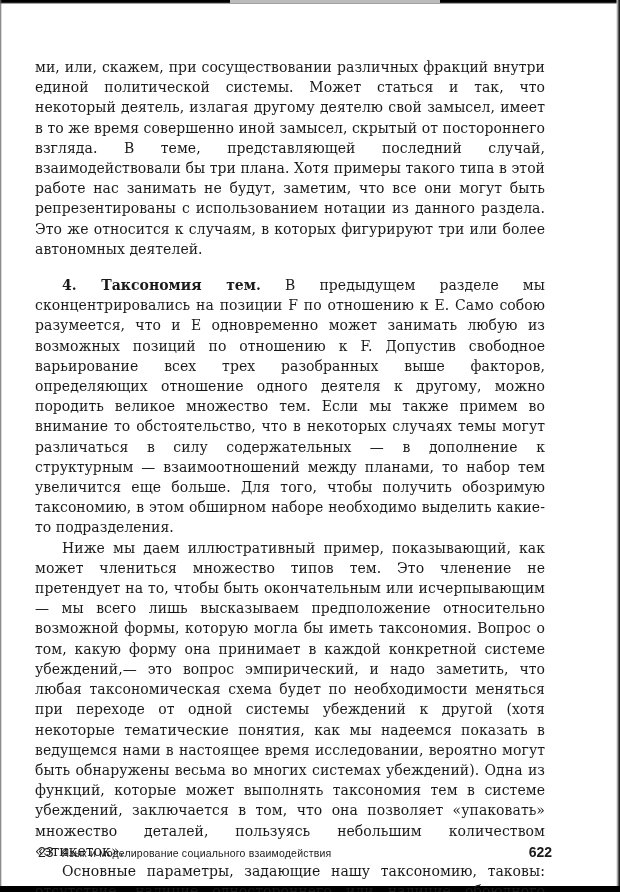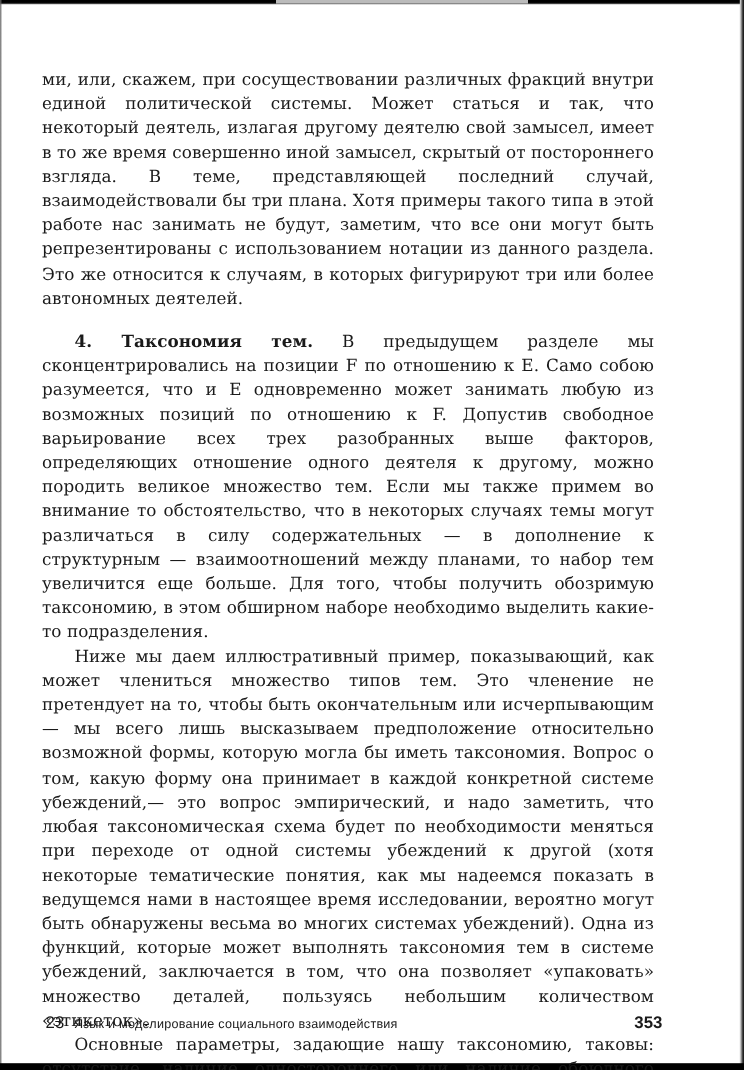--- a/index.html
+++ b/index.html
@@ -110,14 +110,14 @@
   </p>
 
   <p class="para indent">Ниже мы даем иллюстративный пример, показывающий, как может члениться множество типов тем. Это членение не претендует на то, чтобы быть окончательным или исчерпывающим — мы всего лишь высказываем предположение относительно возможной формы, которую могла бы иметь таксономия. Вопрос о том, какую форму она принимает в каждой конкретной системе убеждений,— это вопрос эмпирический, и надо заметить, что любая таксономическая схема будет по необходимости меняться при переходе от одной системы убеждений к другой (хотя некоторые тематические понятия, как мы надеемся показать в ведущемся нами в настоящее время исследовании, вероятно могут быть обнаружены весьма во многих системах убеждений). Одна из функций, которые может выполнять таксономия тем в системе убеждений, заключается в том, что она позволяет «упаковать» множество деталей, пользуясь небольшим количеством «этикеток».</p>
 
   <p class="para indent">Основные параметры, задающие нашу таксономию, таковы: отсутствие, наличие одностороннего или наличие обоюдного негативного отношения к чужому плану; отсутствие, наличие одностороннего или наличие обоюдного влияния на реализацию чужого плана. Наложение этих двух параметров, каждый из которых принимает три значения, определяет девять клеток Таблицы 1.</p>
 </main>
 
 <footer class="footer">
   <span class="sig-number">23</span>
   <span class="running-title">Язык и моделирование социального взаимодействия</span>
-  <span class="page-number">353</span>
+  <span class="page-number">622</span>
 </footer>
 
 </body></html>

